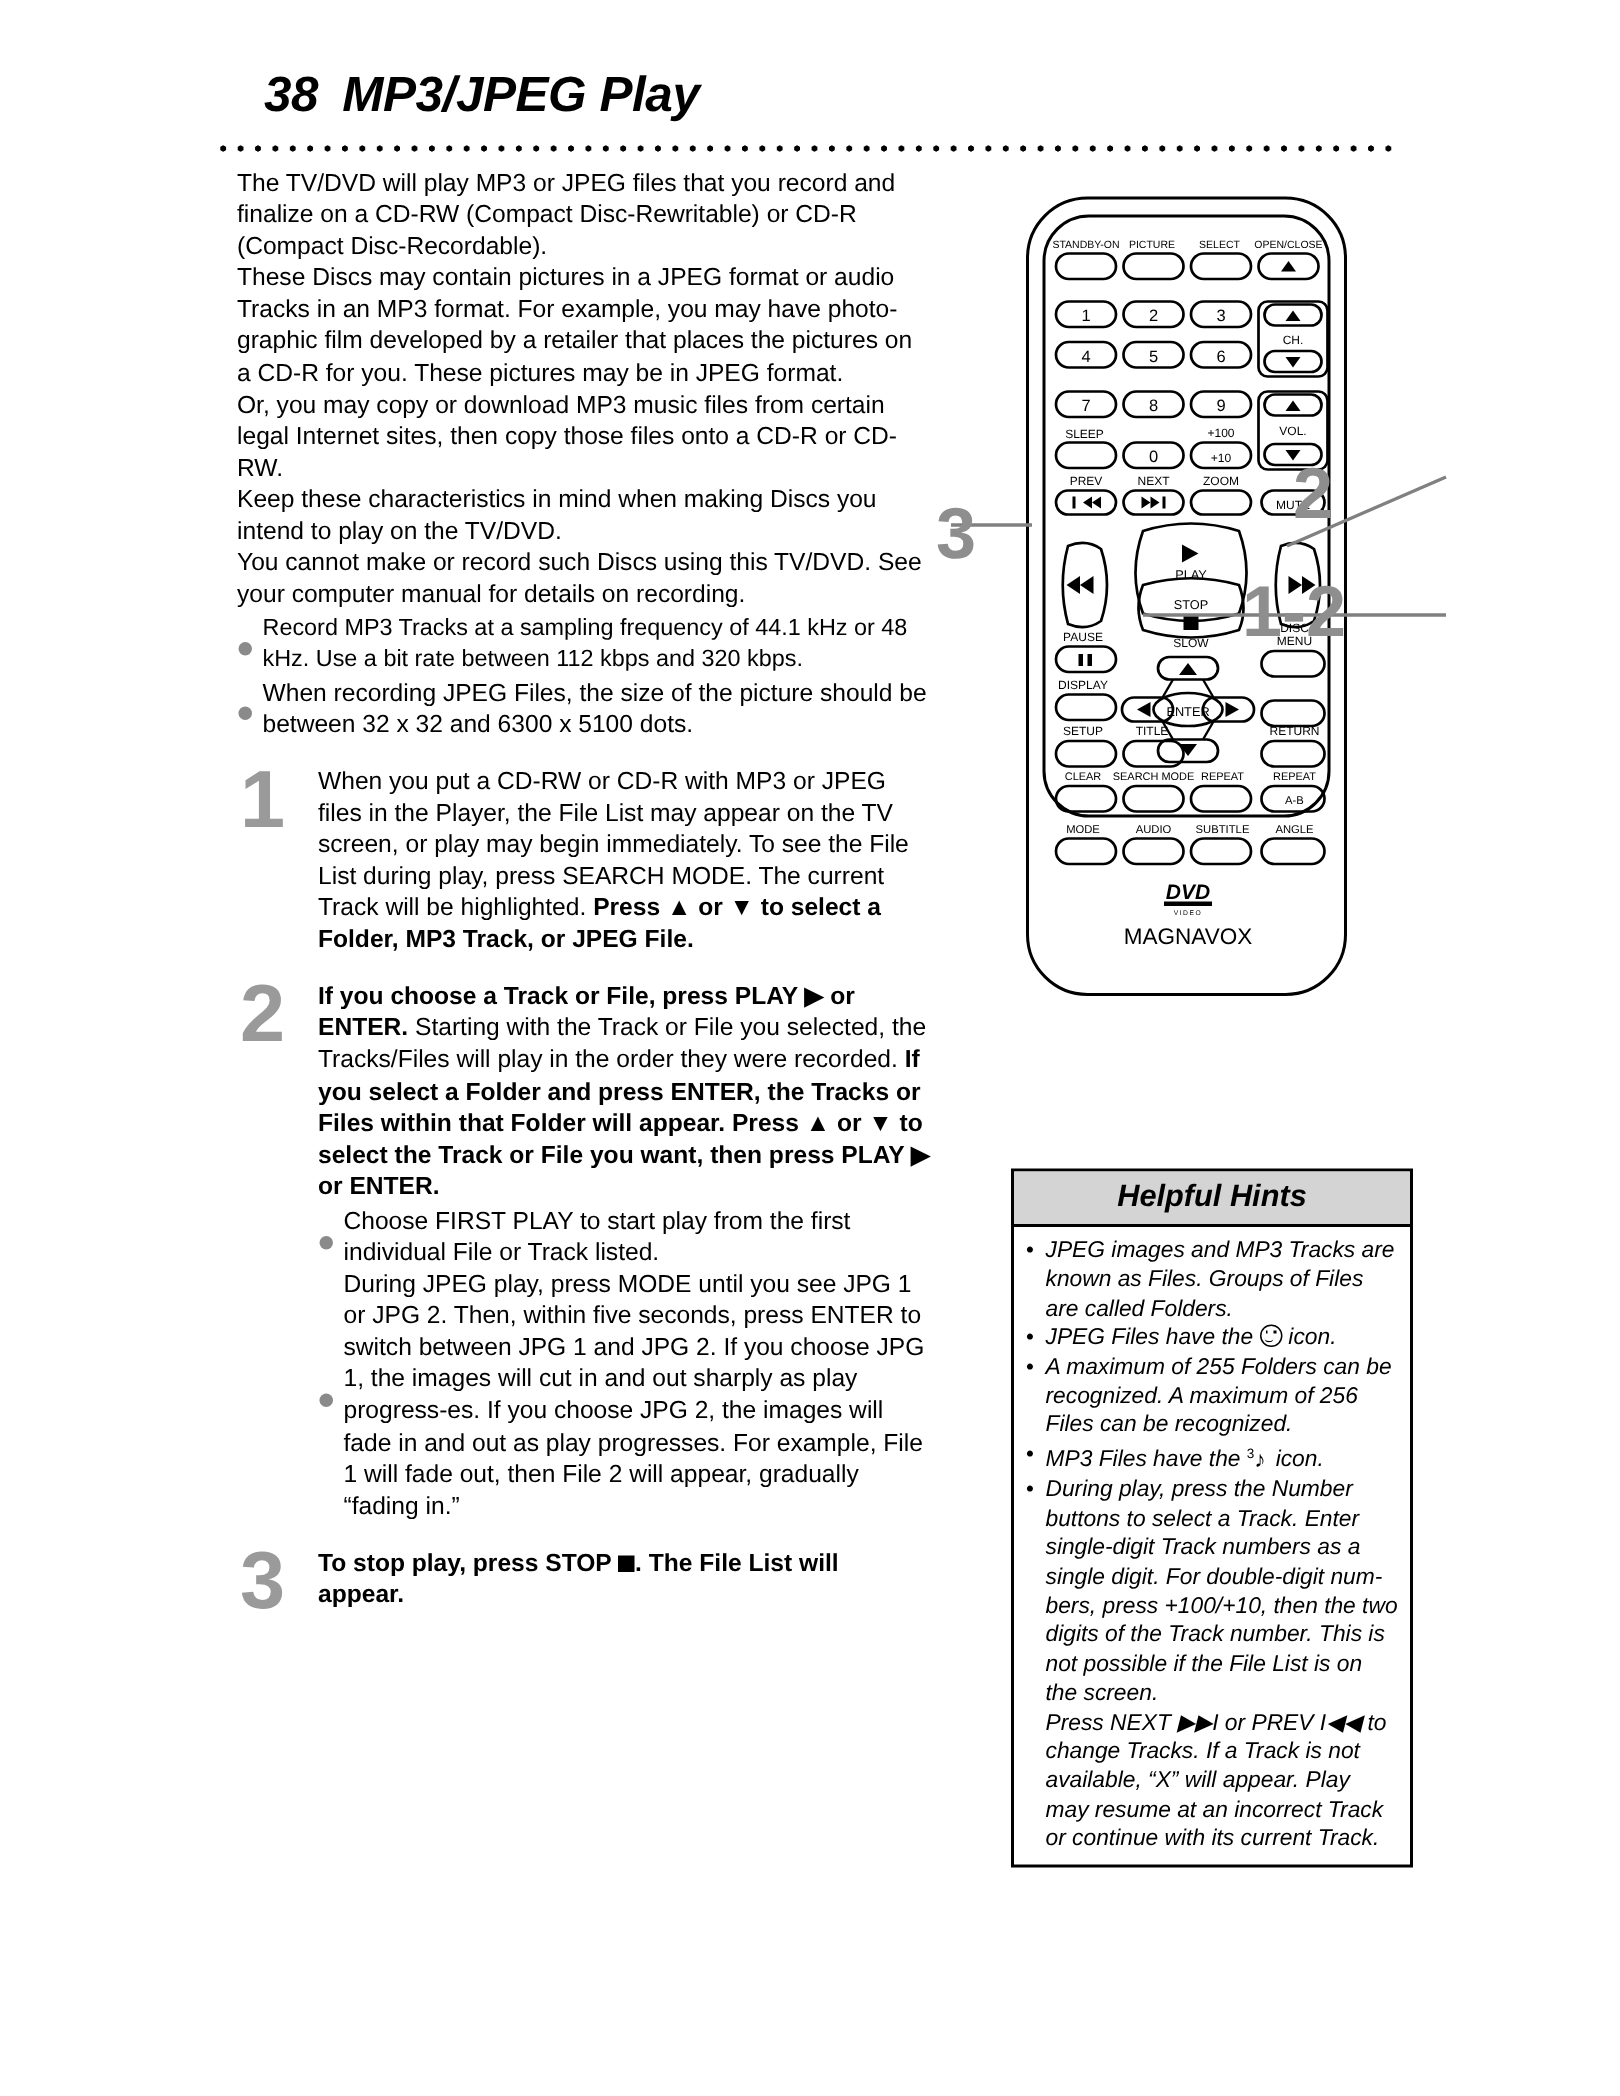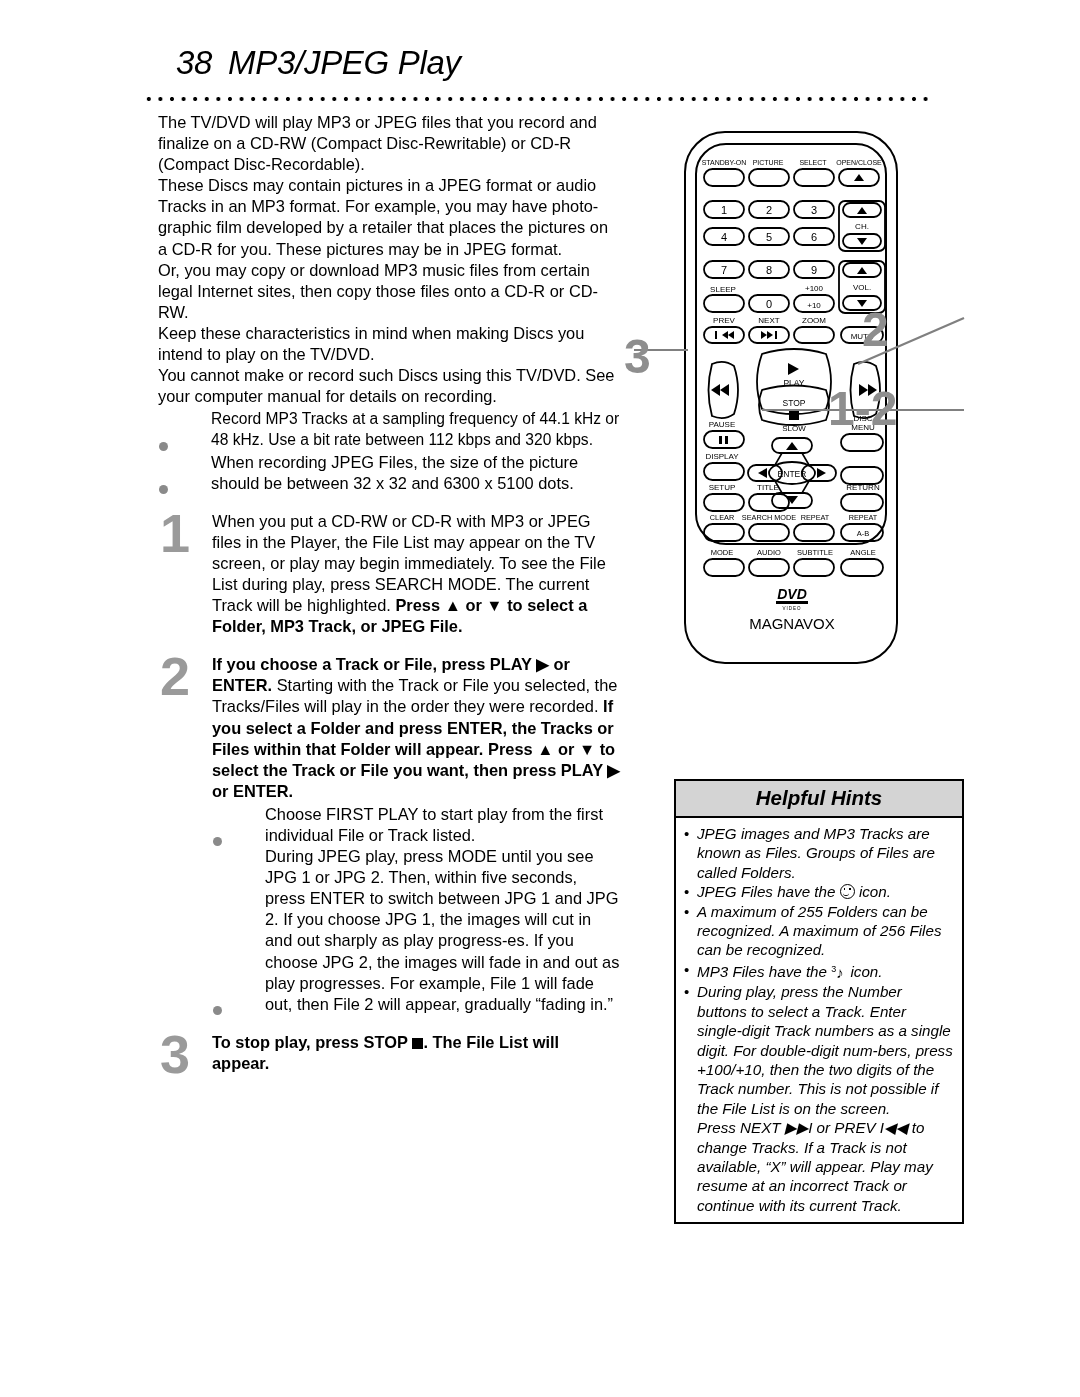--- a/index.html
+++ b/index.html
@@ -15,21 +15,21 @@
     color: #000000;
     overflow: hidden;
   }
 
   
   #page-title {
     position: absolute;
     left: 176px;
     top: 44px;
     font-size: 33px;
-    font-weight: normal;
+    font-weight: bold;
     font-style: italic;
     letter-spacing: -0.3px;
   }
   #page-title .pg-num { margin-right: 16px; }
 
   
   #dotted-rule {
     position: absolute;
     left: 143px;
     top: 96px;
@@ -47,23 +47,22 @@
     top: 112px;
     width: 462px;
     font-size: 16.4px;
     line-height: 21.1px;
   }
   .para { margin: 0 0 0 0; }
   .para + .para { margin-top: 0px; }
 
   .bullet-row {
     display: flex;
-    align-items: flex-end;
+    align-items: center;
     margin-top: 1px;
-    gap: 36px;
   }
   .bullet-dot {
     flex: 0 0 auto;
     width: 9px;
     height: 9px;
     border-radius: 50%;
     background: #8a8a8a;
     margin: 6px 7px 0 1px;
   }
   .bullet-text { flex: 1 1 auto; }
@@ -123,21 +122,21 @@
   }
   #callout-3 { left: 624px; top: 333px; }
   #callout-2 { left: 862px; top: 306px; }
   #callout-1-2 { left: 828px; top: 385px; }
 
   
   #helpful-hints {
     position: absolute;
     left: 674px;
     top: 779px;
-    width: 290px;
+    width: 268px;
     border: 2.5px solid #000;
     background: #ffffff;
     box-sizing: border-box;
   }
   #hints-header {
     background: #d4d4d4;
     border-bottom: 2.5px solid #000;
     text-align: center;
     font-size: 20.5px;
     font-weight: bold;

